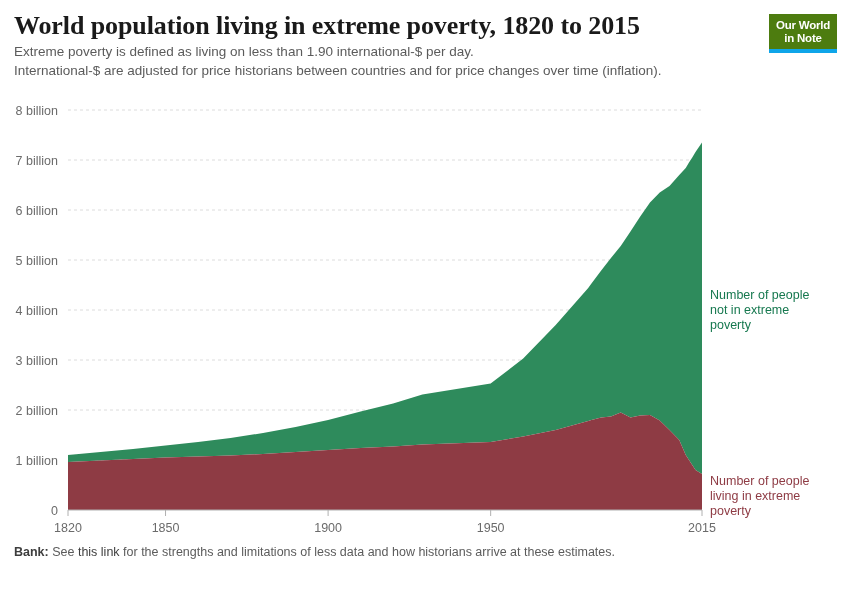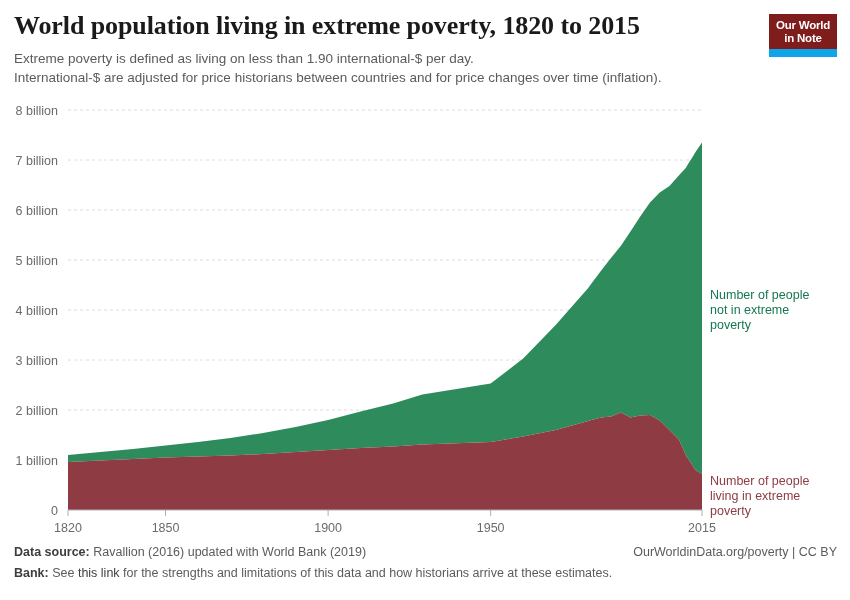--- a/index.html
+++ b/index.html
@@ -37,33 +37,32 @@
     letter-spacing: -0.1px;
     color: #1a1a1a;
     line-height: 32px;
     margin: 0;
     white-space: nowrap;
   }
   .chart-subtitle {
     font-size: 13.5px;
     color: #5b5b5b;
     line-height: 19px;
-    margin-top: 7px;
     font-weight: 400;
   }
   .chart-subtitle div { white-space: nowrap; }
 
   
   .logo {
     position: absolute;
     right: 13px;
     top: 14px;
     width: 68px;
-    background: #7f1d1d;
-    border-bottom: 8px solid #0ea5e9;
+    background: #4d7c0f;
+    border-bottom: 4px solid #0ea5e9;
     padding: 5px 4px 4px 4px;
     box-sizing: border-box;
     text-align: center;
   }
   .logo-line {
     color: #ffffff;
     font-size: 11.5px;
     font-weight: 700;
     line-height: 13px;
     letter-spacing: -0.2px;
@@ -186,21 +185,17 @@
           <text x="710" y="233" class="legend-text legend-green">poverty</text>
           <text x="710" y="389" class="legend-text legend-red">Number of people</text>
           <text x="710" y="404" class="legend-text legend-red">living in extreme</text>
           <text x="710" y="419" class="legend-text legend-red">poverty</text>
         </g>
     </svg>
   </div>
 
   <div class="footer">
     <div class="footer-row">
-      <div class="footer-left"><b>Data source:</b><span> Ravallion (2016) updated with World Bank (2019)</span></div>
-      <div class="footer-right">OurWorldinData.org/poverty | CC BY</div>
+      <div class="footer-left"><b>Bank:</b><span> See </span><a class="footer-link">this link</a><span> for the strengths and limitations of less data and how historians arrive at these estimates.</span></div>
     </div>
-    <div class="footer-row">
-      <div class="footer-left"><b>Bank:</b><span> See </span><a class="footer-link">this link</a><span> for the strengths and limitations of this data and how historians arrive at these estimates.</span></div>
-    </div>
   </div>
 
 </div>
 
 </body></html>

